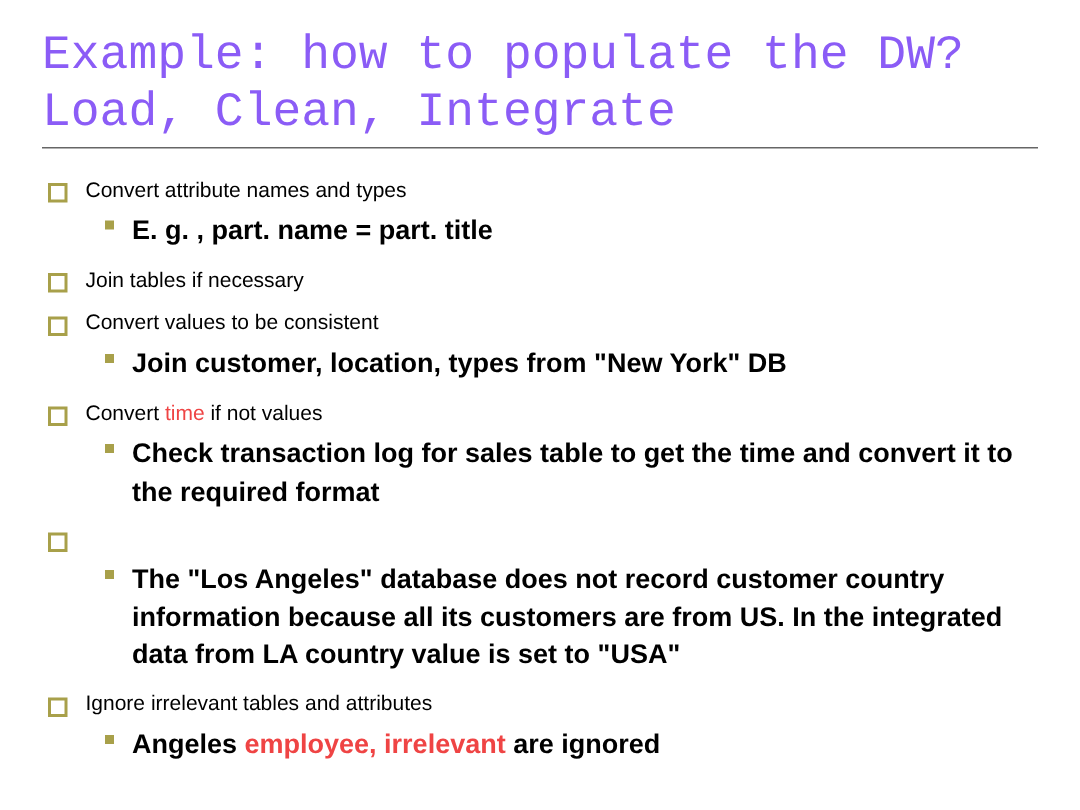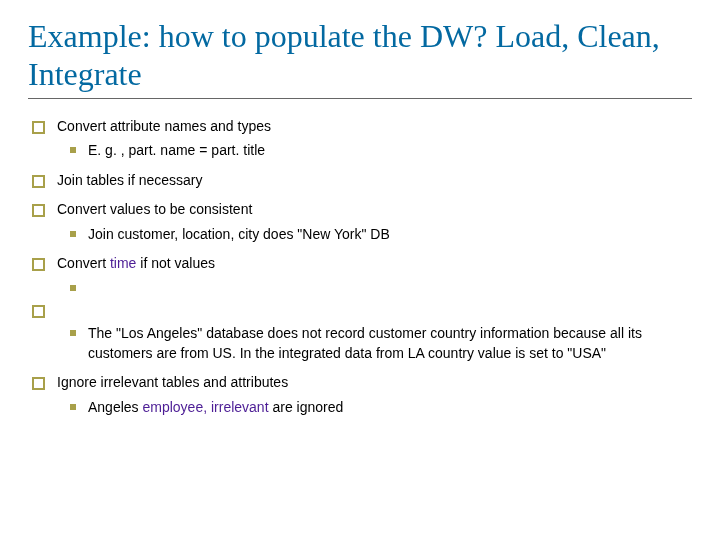--- a/index.html
+++ b/index.html
@@ -10,35 +10,35 @@
     background: #fff;
     font-family: Verdana, Geneva, sans-serif;
     font-size: 13px;
     color: #000;
     overflow: hidden;
   }
   .slide {
     padding: 18px 28px 0 28px;
   }
   .title {
-    font-family: Liberation Serif, serif;
+    font-family: Liberation Mono, monospace;
     font-size: 32px;
     font-weight: normal;
-    color: #0369a1;
+    color: #8b5cf6;
     border-bottom: 1px solid #666;
     padding-bottom: 4px;
     margin-bottom: 18px;
     line-height: 1.18;
   }
   .items {
     padding-left: 4px;
   }
   .l1 {
     display: flex;
-    align-items: flex-start;
+    align-items: flex-end;
     margin-top: 10px;
     margin-bottom: 2px;
   }
   .l1-bullet {
     width: 9px;
     height: 9px;
     border: 2px solid #a8a04a;
     margin-top: 4px;
     margin-right: 12px;
     flex: 0 0 auto;
@@ -56,24 +56,25 @@
   }
   .l2-bullet {
     width: 6px;
     height: 6px;
     background: #a8a04a;
     margin-top: 6px;
     margin-right: 12px;
     flex: 0 0 auto;
   }
   .l2-text {
-    font-size: 14px;
+    font-size: 18px;
     line-height: 1.4;
+    font-weight: bold;
   }
-  .em { color: #4c1d95; }
+  .em { color: #ef4444; }
 </style>
 </head>
 <body>
 
 <div class="slide">
   <div class="title">Example: how to populate the DW? Load, Clean, Integrate</div>
   <div class="items">
 
     <div class="l1">
       <div class="l1-bullet"></div>
@@ -88,29 +89,30 @@
       <div class="l1-bullet"></div>
       <div class="l1-text">Join tables if necessary</div>
     </div>
 
     <div class="l1">
       <div class="l1-bullet"></div>
       <div class="l1-text">Convert values to be consistent</div>
     </div>
     <div class="l2">
       <div class="l2-bullet"></div>
-      <div class="l2-text">Join customer, location, city does "New York" DB</div>
+      <div class="l2-text">Join customer, location, types from "New York" DB</div>
     </div>
 
     <div class="l1">
       <div class="l1-bullet"></div>
       <div class="l1-text"><span>Convert </span><span class="em">time</span><span> if not values</span></div>
     </div>
     <div class="l2">
       <div class="l2-bullet"></div>
+      <div class="l2-text">Check transaction log for sales table to get the time and convert it to the required format</div>
     </div>
 
     <div class="l1">
       <div class="l1-bullet"></div>
     </div>
     <div class="l2">
       <div class="l2-bullet"></div>
       <div class="l2-text">The "Los Angeles" database does not record customer country information because all its customers are from US. In the integrated data from LA country value is set to "USA"</div>
     </div>
 

